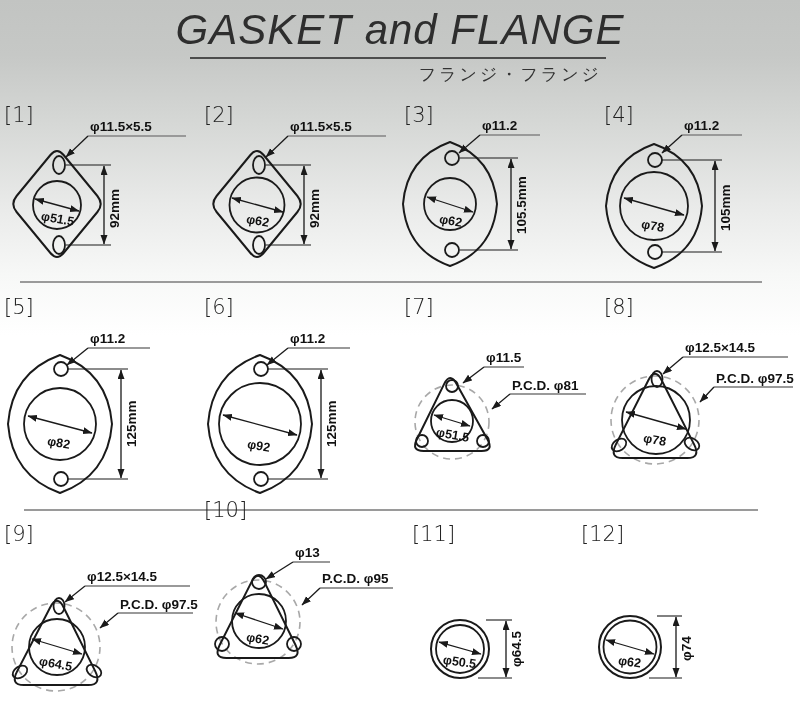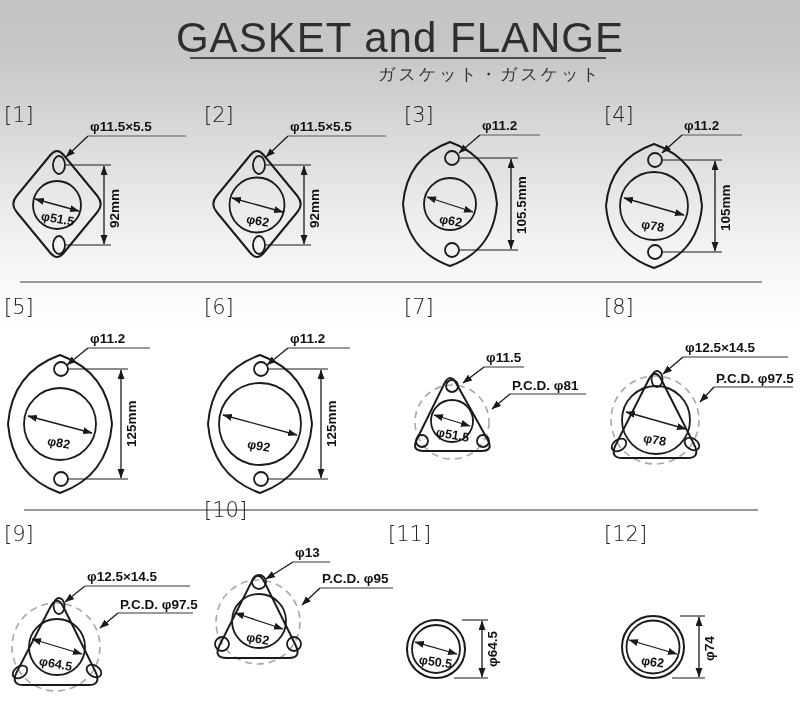--- a/index.html
+++ b/index.html
@@ -4,21 +4,21 @@
 <style>
   html,body{margin:0;padding:0;}
   .page{
     position:relative; width:800px; height:720px; overflow:hidden;
     background:linear-gradient(180deg,#c2c4c2 0px,#c6c8c6 55px,#d6d8d6 125px,#e9eae9 205px,#f7f8f7 275px,#ffffff 335px,#ffffff 720px);
     font-family:"Liberation Sans","DejaVu Sans",sans-serif;
   }
   .title{
     position:absolute; left:0; right:0; top:6px; text-align:center;
     font-size:42px; font-weight:200; color:#2e2e2e; letter-spacing:1px;
-    font-family:"Liberation Sans","DejaVu Sans",sans-serif; margin:8px;
+    font-family:"Liberation Sans","DejaVu Sans",sans-serif; margin:0;font-style:italic;
   }
   .title-rule{position:absolute; left:190px; top:57px; width:416px; height:2px; background:#4c4c4c;}
   .subtitle{
     position:absolute; top:63px; left:0; width:602px; text-align:right;
     font-size:17px; color:#333; letter-spacing:3px;
   }
   .divider{position:absolute; height:2px; background:#9a9a9a;}
   .d1{left:20px; top:281px; width:742px;}
   .d2{left:24px; top:509px; width:734px;}
   .cell{position:absolute;}
@@ -45,21 +45,21 @@
         <path d="M0,0 L9.5,3.5 L0,7 Z" fill="#1a1a1a"></path>
       </marker>
       <marker id="aS" markerUnits="userSpaceOnUse" markerWidth="12" markerHeight="9" refX="9" refY="3.5" orient="auto-start-reverse">
         <path d="M0,0 L9.5,3.5 L0,7 Z" fill="#1a1a1a"></path>
       </marker>
     </defs>
   </svg>
 
   <h1 class="title">GASKET and FLANGE</h1>
   <div class="title-rule"></div>
-  <div class="subtitle">ガスケット・ガスケット</div>
+  <div class="subtitle">フランジ・フランジ</div>
   <div class="divider d1"></div>
   <div class="divider d2"></div>
 
   <div class="cell" style="left:0;top:100px">
     <svg viewBox="0 0 200 181" width="200" height="181">
       <text class="num" x="4" y="22">[1]</text>
       <text class="lbl" x="90" y="31">φ11.5×5.5</text>
       <line class="ul" x1="88" y1="36" x2="186" y2="36"></line>
       <line class="lead" x1="88" y1="36" x2="66" y2="57" marker-end="url(#aE)"></line>
       <path class="outline" d="M63.6,55 L97.4,96 Q104,104 97.4,112 L63.6,153 Q57,161 50.4,153 L16.6,112 Q10,104 16.6,96 L50.4,55 Q57,47 63.6,55 Z"></path>
@@ -243,35 +243,35 @@
       <path class="outline" d="M64.6,91.4 L95.4,153.7 Q102,167 88.7,167 L26.4,167 Q13,167 19.8,153.7 L51.3,91.4 Q58,78 64.6,91.4 Z"></path>
       <circle class="hole" cx="59" cy="91" r="7"></circle>
       <circle class="hole" cx="22" cy="153" r="7"></circle>
       <circle class="hole" cx="94" cy="153" r="7"></circle>
       <circle class="hole" cx="59" cy="130" r="27"></circle>
       <line class="dim" x1="35" y1="122" x2="83" y2="138" marker-start="url(#aS)" marker-end="url(#aE)"></line>
       <text class="lbl bore" transform="translate(57,152) rotate(10)" text-anchor="middle">φ62</text>
     </svg>
   </div>
 
-  <div class="cell" style="left:384px;top:515px">
+  <div class="cell" style="left:408px;top:515px">
     <svg viewBox="0 0 200 205" width="200" height="205">
       <text class="num" x="4" y="26">[11]</text>
       <circle class="outline" cx="52" cy="134" r="29"></circle>
       <circle class="hole" cx="52" cy="134" r="24"></circle>
       <line class="dim" x1="31" y1="127" x2="73" y2="139" marker-start="url(#aS)" marker-end="url(#aE)"></line>
       <text class="lbl bore" transform="translate(51,151) rotate(8)" text-anchor="middle">φ50.5</text>
       <line class="ext" x1="78" y1="105" x2="104" y2="105"></line>
       <line class="ext" x1="70" y1="163" x2="104" y2="163"></line>
       <line class="dim" x1="98" y1="106" x2="98" y2="162" marker-start="url(#aS)" marker-end="url(#aE)"></line>
       <text class="lbl" transform="translate(113,152) rotate(-90)">φ64.5</text>
     </svg>
   </div>
 
-  <div class="cell" style="left:600px;top:515px">
+  <div class="cell" style="left:577px;top:515px">
     <svg viewBox="0 0 200 205" width="200" height="205">
       <text class="num" x="4" y="26">[12]</text>
       <circle class="outline" cx="53" cy="132" r="31"></circle>
       <circle class="hole" cx="53" cy="132" r="26.5"></circle>
       <line class="dim" x1="29" y1="125" x2="77" y2="139" marker-start="url(#aS)" marker-end="url(#aE)"></line>
       <text class="lbl bore" transform="translate(52,151) rotate(8)" text-anchor="middle">φ62</text>
       <line class="ext" x1="80" y1="101" x2="105" y2="101"></line>
       <line class="ext" x1="72" y1="163" x2="105" y2="163"></line>
       <line class="dim" x1="99" y1="102" x2="99" y2="162" marker-start="url(#aS)" marker-end="url(#aE)"></line>
       <text class="lbl" transform="translate(114,146) rotate(-90)">φ74</text>

